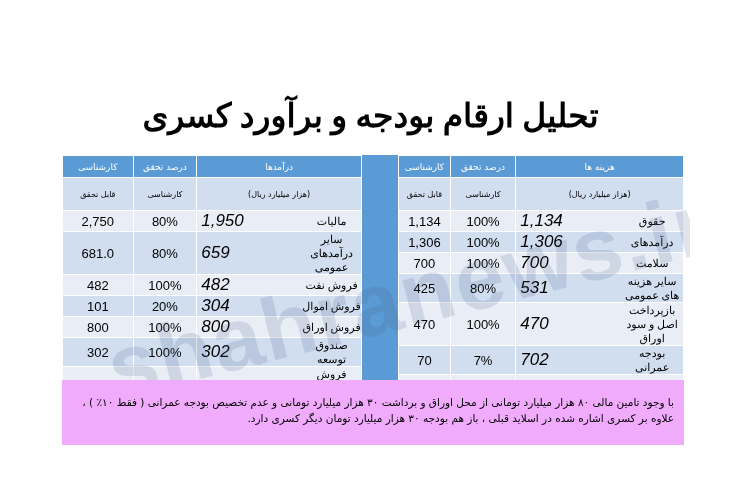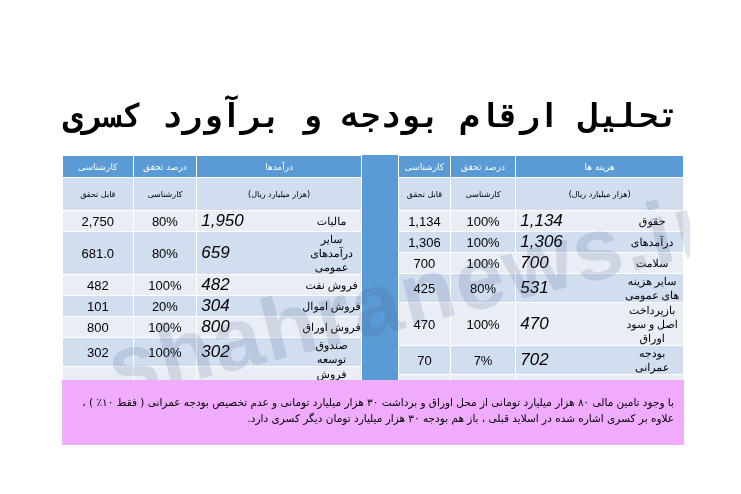--- a/index.html
+++ b/index.html
@@ -3,21 +3,21 @@
 <meta charset="utf-8">
 <style>
   html, body { margin: 0; padding: 0; }
   body {
     width: 741px; height: 494px; background: #ffffff; position: relative; overflow: hidden;
     font-family: "DejaVu Sans", sans-serif;
   }
   .title {
     position: absolute; left: 0; top: 96px; width: 741px; text-align: center;
     font-size: 33px; font-weight: bold; color: #000; direction: rtl;
-    font-family: Liberation Mono, monospace; letter-spacing: 0px;
+    font-family: Liberation Serif, serif; letter-spacing: 0px;
   }
   .watermark {
     position: absolute; left: 90px; top: 150px; width: 600px; height: 230px;
     pointer-events: none; z-index: 5; overflow: hidden;
   }
   .watermark span {
     position: absolute; left: 10px; top: 95px; transform: rotate(-14deg);
     font-family: "Liberation Sans", sans-serif; font-weight: bold; font-size: 88px;
     color: rgba(70, 90, 130, 0.16); letter-spacing: 2px; white-space: nowrap;
   }

